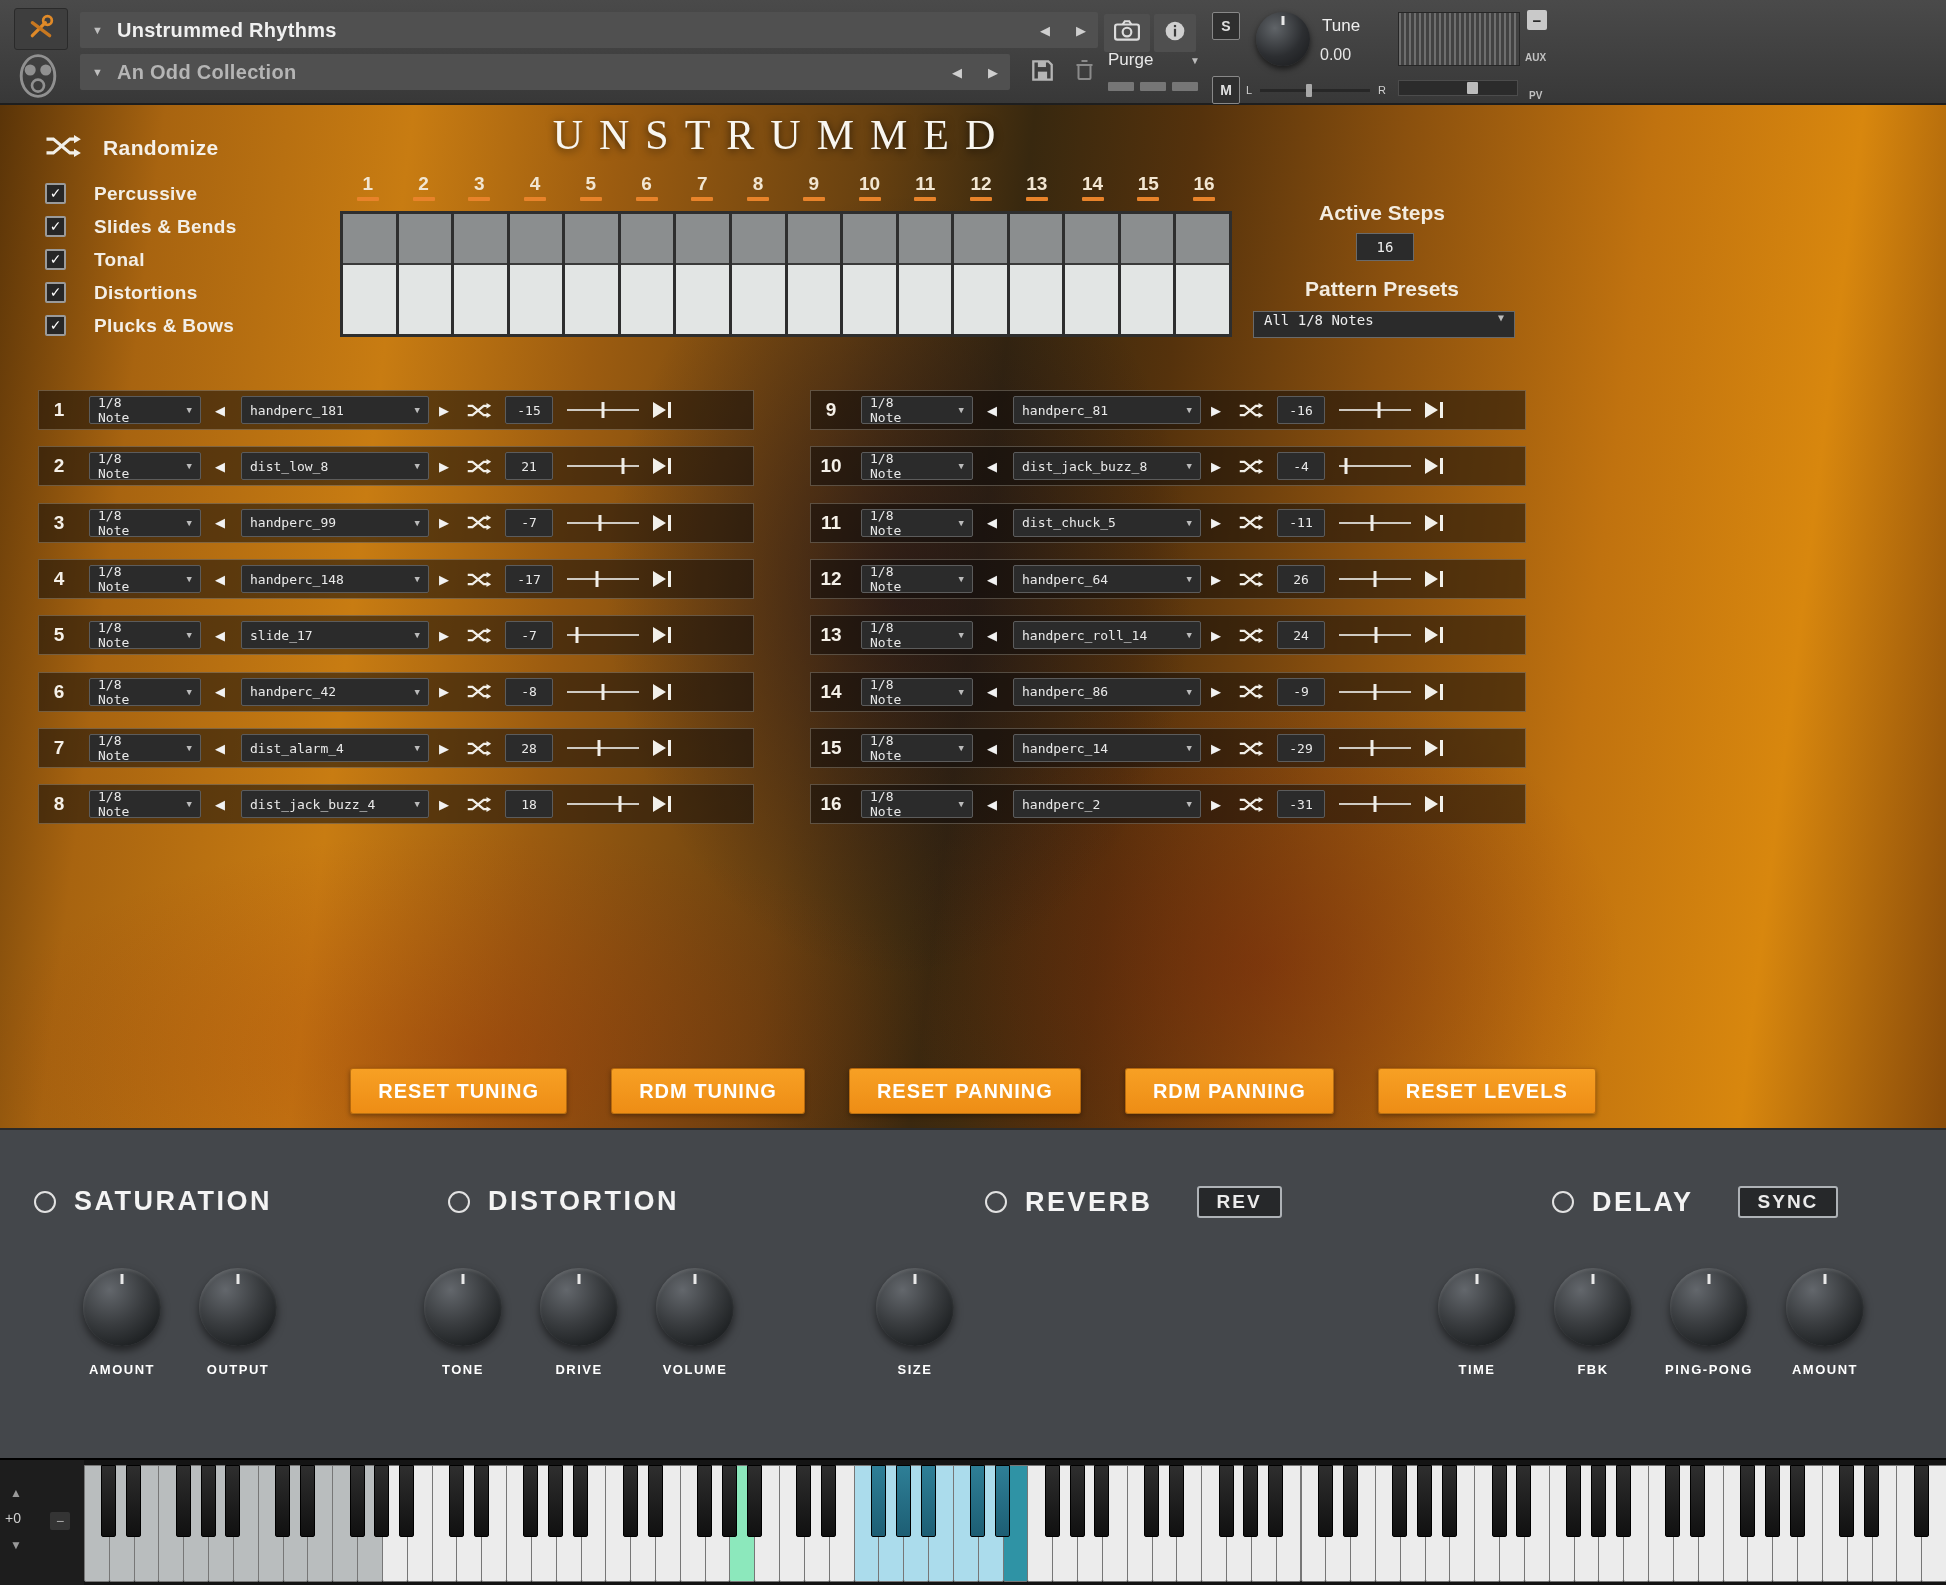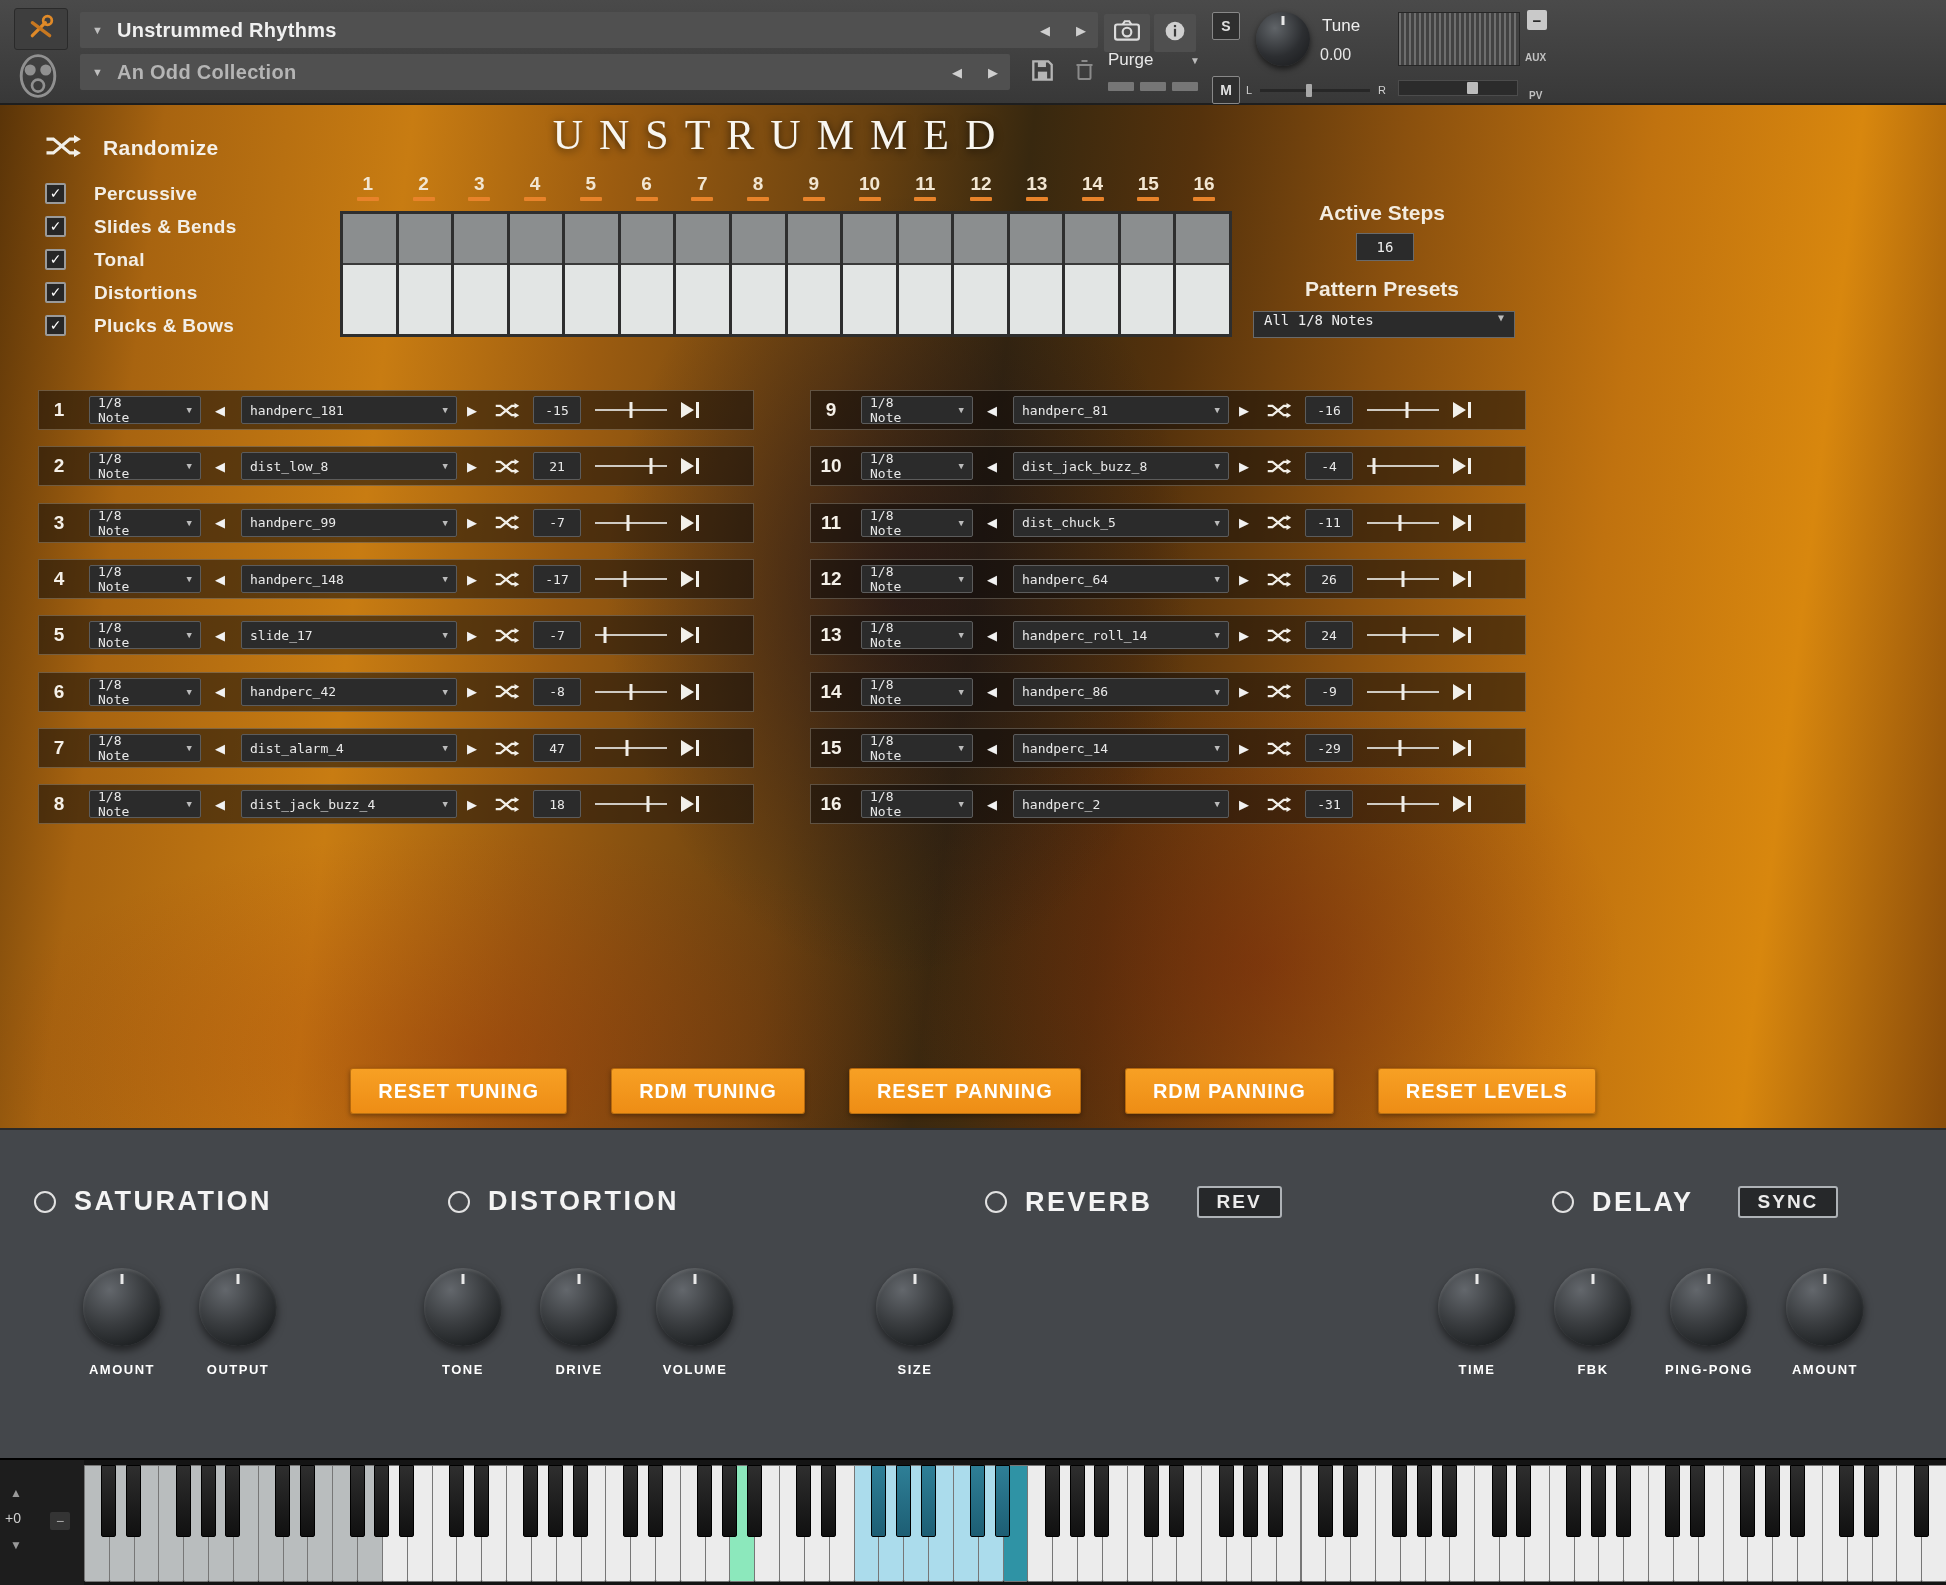--- a/index.html
+++ b/index.html
@@ -89,21 +89,21 @@
   
   .slots{position:absolute;top:285px;width:718px;height:445px;}
   .slots-left{left:38px;} .slots-right{left:810px;}
   .slot{position:absolute;left:0;width:716px;height:40px;background:rgba(16,13,11,.55);
     border:1px solid rgba(228,218,202,.28);display:flex;align-items:center;box-sizing:border-box;}
   .slot .num{width:40px;text-align:center;color:#f5f0e8;font-weight:bold;font-size:19px;}
   .dd{background:#2b2b2b;border:1px solid #5c5c5c;color:#e9e9e9;font-family:"DejaVu Sans Mono",monospace;
     font-size:13px;display:flex;align-items:center;height:28px;box-sizing:border-box;padding:0 8px;border-radius:2px;}
   .dd .caret{margin-left:auto;color:#bbb;font-size:9px;padding-left:6px;}
   .note-dd{width:112px;margin-left:10px;gap:36px;}
-  .sample-dd{width:216px;margin-left:8px;}
+  .sample-dd{width:188px;margin-left:8px;}
   .arrow{width:26px;text-align:center;color:#f2f2f2;font-size:13px;}
   .prev{margin-left:6px;} .next{margin-left:2px;}
   .shuffle{width:36px;margin-left:4px;display:flex;justify-content:center;}
   .tune{width:48px;margin-left:8px;justify-content:center;padding:0 4px;}
   .pan{width:72px;margin-left:14px;position:relative;height:16px;}
   .pan .track{position:absolute;top:7px;left:0;right:0;height:2px;background:#cfcac2;}
   .pan .pan-handle{position:absolute;top:0;width:3px;height:16px;background:#f1eee8;transform:translateX(-50%);}
   .play{margin-left:14px;display:flex;align-items:center;gap:2px;}
   .play .tri{width:0;height:0;border-left:13px solid #f2f0ea;border-top:8px solid transparent;border-bottom:8px solid transparent;}
   .play .pbar{width:3px;height:16px;background:#f2f0ea;}
@@ -648,21 +648,21 @@
       <div class="arrow next">▶</div>
       <div class="shuffle">
         <svg viewBox="0 0 26 16" width="26" height="15">
           <path d="M1 3 h5 l12 10 h4" fill="none" stroke="#f2efe8" stroke-width="2.4"></path>
           <path d="M1 13 h5 l12 -10 h4" fill="none" stroke="#f2efe8" stroke-width="2.4"></path>
           <path d="M21 0 l5 3 -5 3 z" fill="#f2efe8"></path>
           <path d="M21 10 l5 3 -5 3 z" fill="#f2efe8"></path>
         </svg>
       </div>
       <div class="dd tune">
-        <span>47</span>
+        <span>28</span>
       </div>
       <div class="pan">
         <div class="track"></div>
         <div class="pan-handle" style="left: 45%;"></div>
       </div>
       <div class="play">
         <span class="tri"></span>
         <span class="pbar"></span>
       </div>
     </div>

